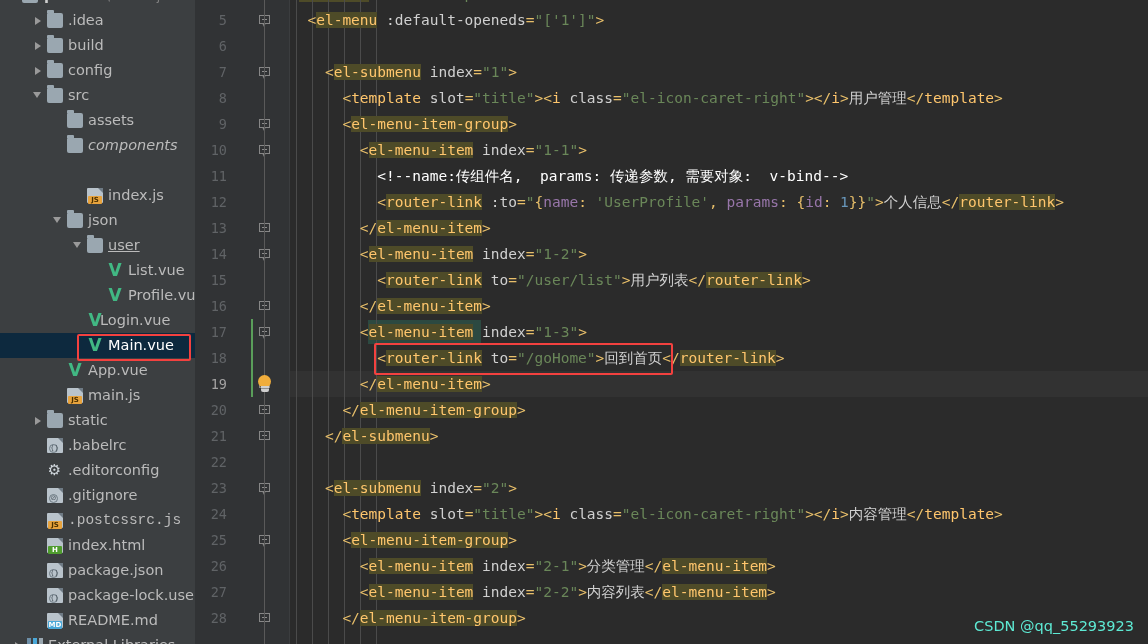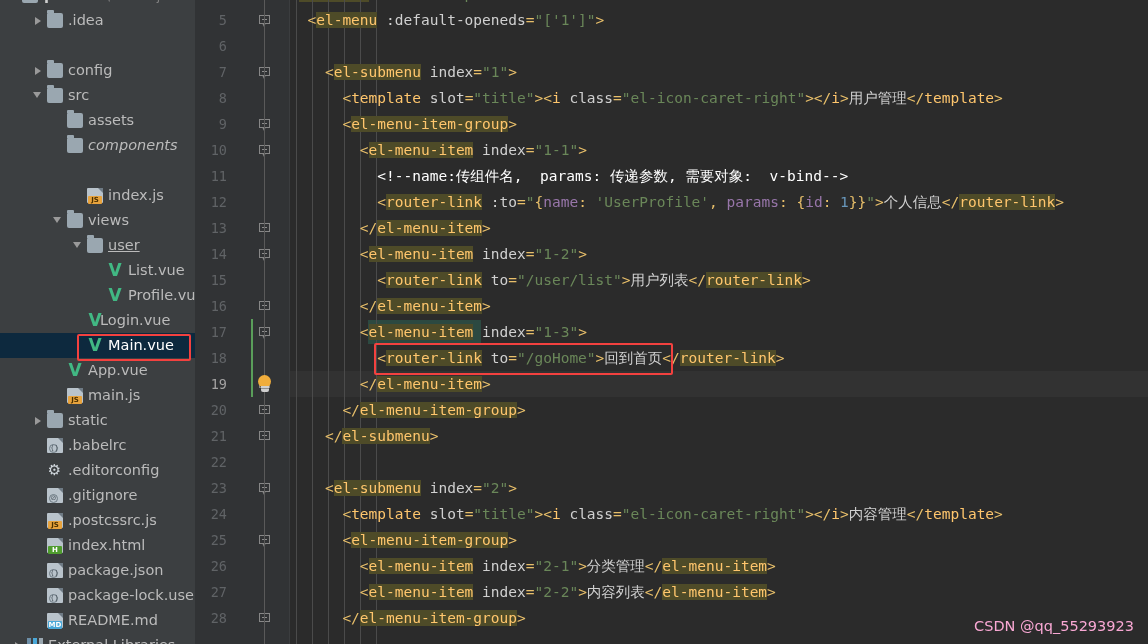--- a/index.html
+++ b/index.html
@@ -117,38 +117,43 @@
   .t-tag{color:#ffc66d;}
   .t-brk{color:#e8bf6a;}
   .t-attr{color:#a3b5c9;}
   .t-str{color:#6a8759;}
   .t-txt{color:#d0d0d0;}
   .t-cmt{color:#ffffff;}
   .t-num{color:#6897bb;}
   .t-prop{color:#9876aa;}
   .hl{background:#4e4b28;}
   .watermark{
-    position:absolute;right:14px;bottom:10px;color:#f9a8d4;font-size:14.5px;
+    position:absolute;right:14px;bottom:10px;color:#5eead4;font-size:14.5px;
     font-family:"DejaVu Sans","Liberation Sans",sans-serif;
   }
 </style>
 </head>
 <body>
 
 <div id="project-tree">
     <div class="tree-row root" style="top: -17px; position: absolute; left: 0px; width: 195px;">
       <span class="ico folder" style="left:22px;"></span>
       <span style="position:absolute;left:44px;font-weight:bold;color:#cfcfcf;">p-vue</span>
       <span class="path" style="position:absolute;left:92px;">D:\IdeaProje</span>
     </div>
     <div class="tree-row" style="position: absolute; top: 8px; left: 0px; width: 195px;">
       <span class="arrow closed" style="left:35px;"></span>
       <span class="ico folder" style="left:47px;"></span>
       <span class="lbl" style="left:68px;">.idea</span>
     </div>
+    <div class="tree-row" style="position: absolute; top: 33px; left: 0px; width: 195px;">
+      <span class="arrow closed" style="left:35px;"></span>
+      <span class="ico folder" style="left:47px;"></span>
+      <span class="lbl" style="left:68px;">build</span>
+    </div>
     <div class="tree-row" style="position: absolute; top: 58px; left: 0px; width: 195px;">
       <span class="arrow closed" style="left:35px;"></span>
       <span class="ico folder" style="left:47px;"></span>
       <span class="lbl" style="left:68px;">config</span>
     </div>
     <div class="tree-row" style="position: absolute; top: 83px; left: 0px; width: 195px;">
       <span class="arrow open" style="left:33px;"></span>
       <span class="ico folder" style="left:47px;"></span>
       <span class="lbl" style="left:68px;">src</span>
     </div>
@@ -162,21 +167,21 @@
     </div>
     <div class="tree-row" style="position: absolute; top: 183px; left: 0px; width: 195px;">
       <span class="ico file" style="left:87px;">
         <span class="tagbox js">JS</span>
       </span>
       <span class="lbl" style="left:108px;">index.js</span>
     </div>
     <div class="tree-row" style="position: absolute; top: 208px; left: 0px; width: 195px;">
       <span class="arrow open" style="left:53px;"></span>
       <span class="ico folder" style="left:67px;"></span>
-      <span class="lbl" style="left:88px;">views</span>
+      <span class="lbl" style="left:88px;">json</span>
     </div>
     <div class="tree-row" style="position: absolute; top: 233px; left: 0px; width: 195px;">
       <span class="arrow open" style="left:73px;"></span>
       <span class="ico folder" style="left:87px;"></span>
       <span class="lbl" style="left:108px;text-decoration:underline;">user</span>
     </div>
     <div class="tree-row" style="position: absolute; top: 258px; left: 0px; width: 195px;">
       <span class="vue-v" style="left:107px;">V</span>
       <span class="lbl" style="left:128px;">List.vue</span>
     </div>
@@ -221,21 +226,21 @@
     <div class="tree-row" style="position: absolute; top: 483px; left: 0px; width: 195px;">
       <span class="ico file" style="left:47px;">
         <span class="jsonmark" style="border-radius:50%;">⊘</span>
       </span>
       <span class="lbl" style="left:68px;">.gitignore</span>
     </div>
     <div class="tree-row" style="position: absolute; top: 508px; left: 0px; width: 195px;">
       <span class="ico file" style="left:47px;">
         <span class="tagbox js">JS</span>
       </span>
-      <span class="lbl" style="left:68px;">.postcssrc.js</span>
+      <span class="lbl" style="left:68px;font-family:Liberation Mono, monospace;">.postcssrc.js</span>
     </div>
     <div class="tree-row" style="position: absolute; top: 533px; left: 0px; width: 195px;">
       <span class="ico file" style="left:47px;">
         <span class="tagbox html">H</span>
       </span>
       <span class="lbl" style="left:68px;">index.html</span>
     </div>
     <div class="tree-row" style="position: absolute; top: 558px; left: 0px; width: 195px;">
       <span class="ico file" style="left:47px;">
         <span class="jsonmark">{}</span>

